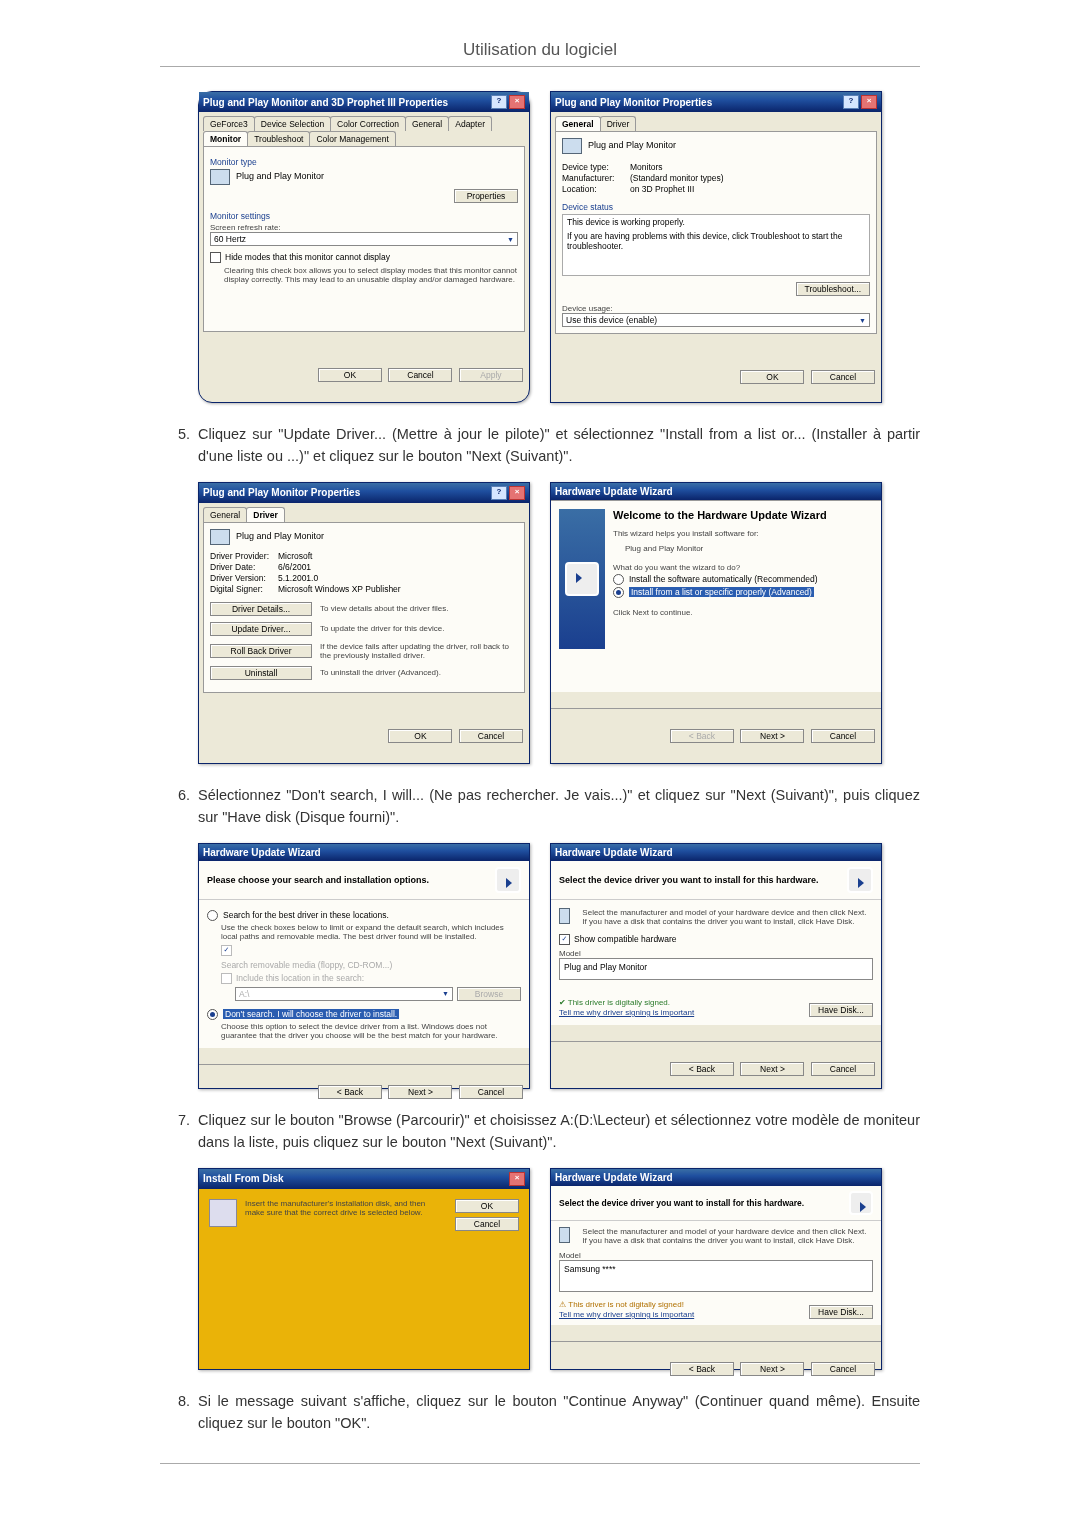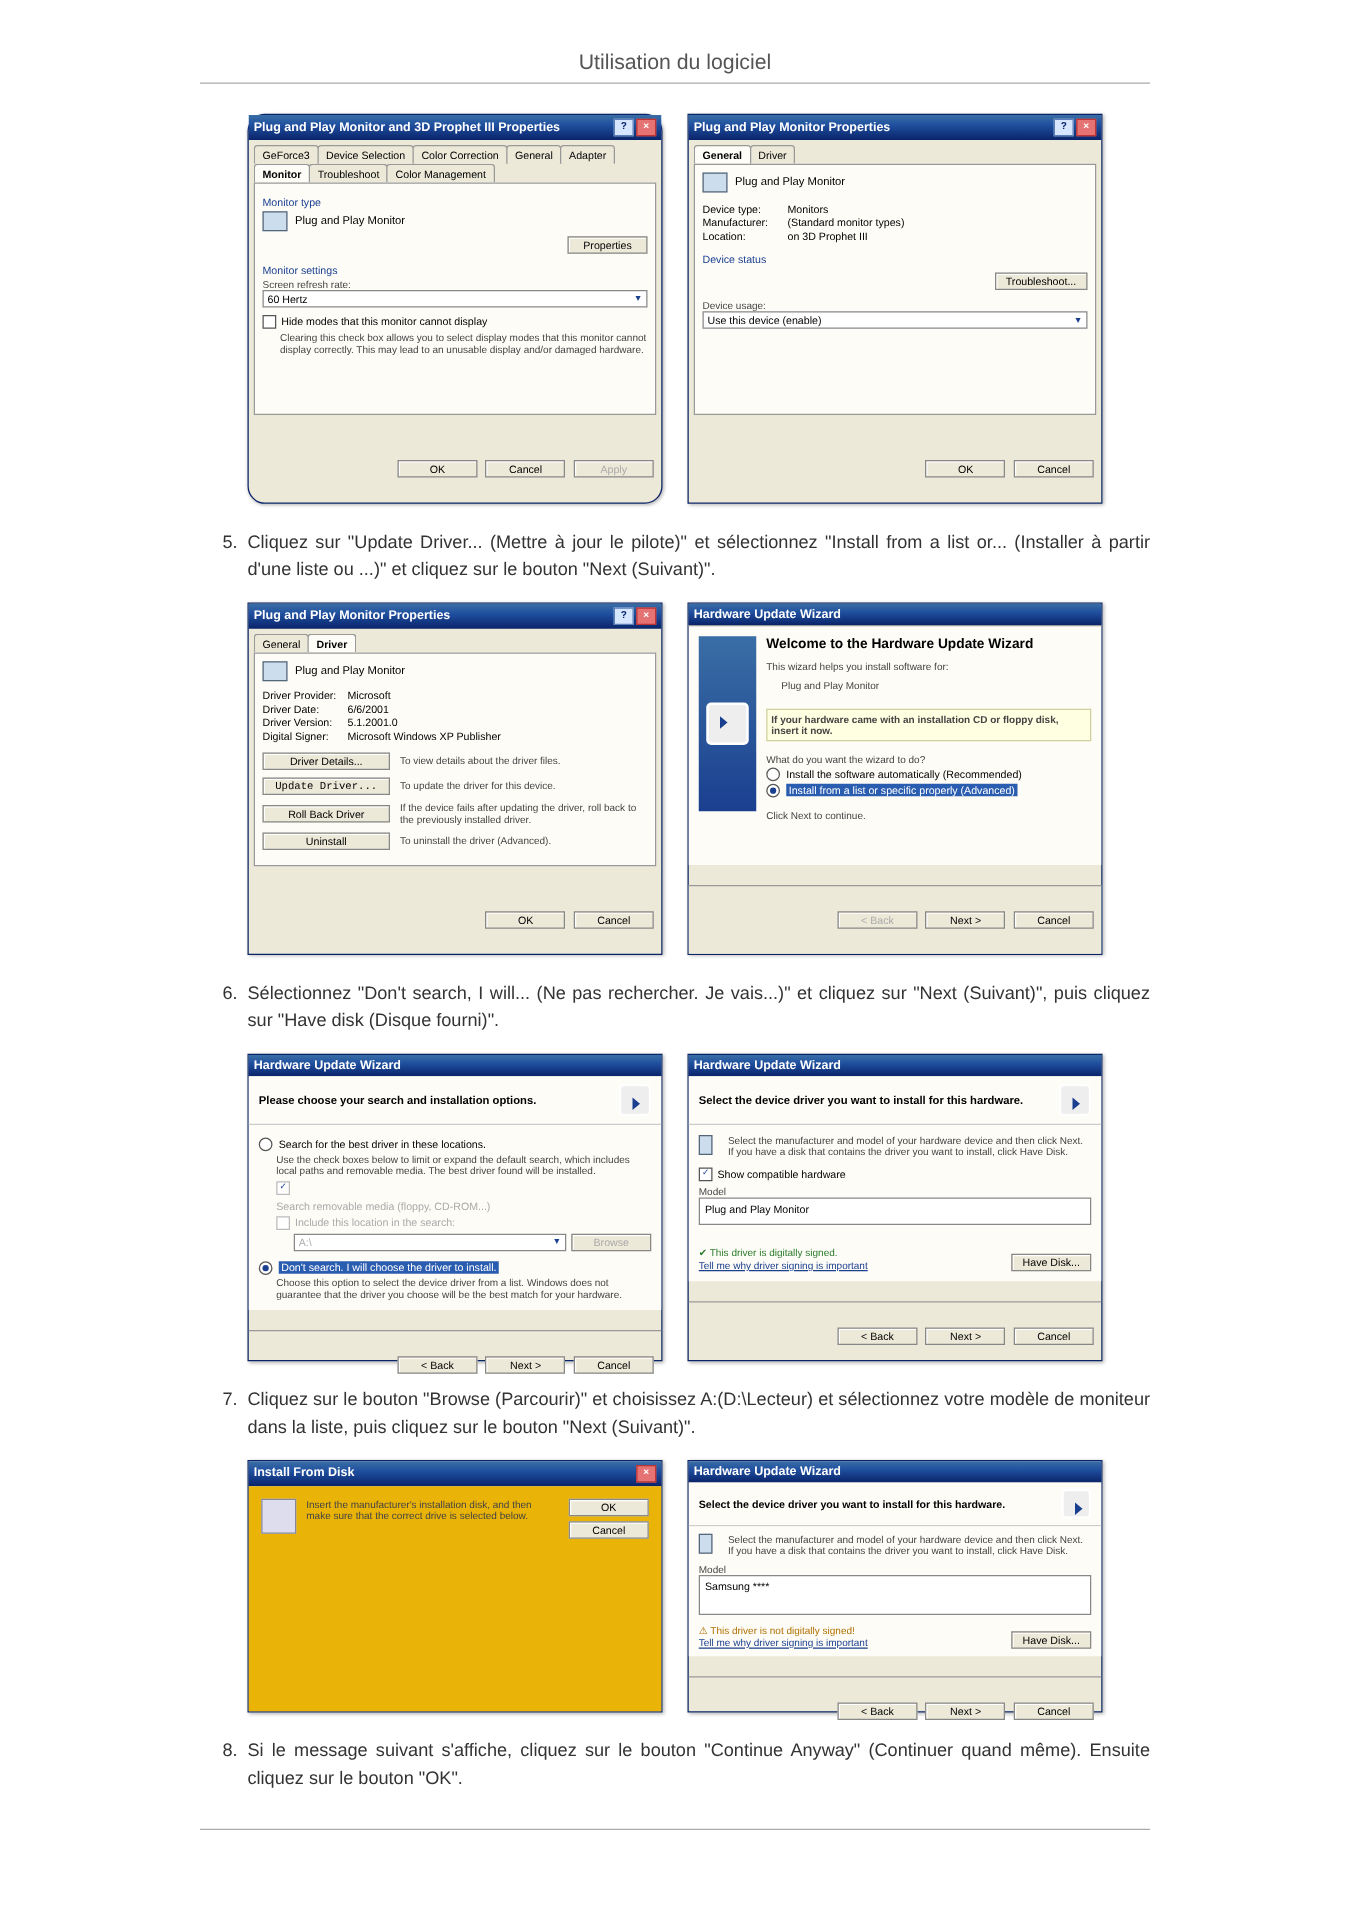--- a/index.html
+++ b/index.html
@@ -195,20 +195,24 @@
           </div>
         <div class="kv">
             <span class="k">Manufacturer:</span>
             <span>(Standard monitor types)</span>
           </div>
         <div class="kv">
             <span class="k">Location:</span>
             <span>on 3D Prophet III</span>
           </div>
         <div class="group-title" style="margin-top:8px;">Device status</div>
+        <div class="inset" style="height:56px;">
+          <div>This device is working properly.</div>
+          <div style="margin-top:4px;">If you are having problems with this device, click Troubleshoot to start the troubleshooter.</div>
+        </div>
         <div style="text-align:right;margin-top:6px;"><span class="btn">Troubleshoot...</span></div>
         <div class="small" style="margin-top:8px;">Device usage:</div>
         <div class="dropdown">
           <span>Use this device (enable)</span>
             <span class="dv">▼</span>
         </div>
       </div>
       <div class="btnrow">
         <span class="btn">OK</span>
         <span class="btn">Cancel</span>
@@ -251,21 +255,21 @@
           </div>
         <div class="kv">
             <span class="k">Digital Signer:</span>
             <span>Microsoft Windows XP Publisher</span>
           </div>
         <div style="display:flex;gap:8px;margin-top:8px;align-items:center;">
           <span class="btn" style="min-width:84px;">Driver Details...</span>
           <span class="small">To view details about the driver files.</span>
         </div>
         <div style="display:flex;gap:8px;margin-top:6px;align-items:center;">
-          <span class="btn" style="min-width:84px;font-family:Liberation Mono, monospace;">Update Driver...</span>
+          <span class="btn" style="min-width:84px;">Update Driver...</span>
           <span class="small">To update the driver for this device.</span>
         </div>
         <div style="display:flex;gap:8px;margin-top:6px;align-items:center;">
           <span class="btn" style="min-width:84px;">Roll Back Driver</span>
           <span class="small">If the device fails after updating the driver, roll back to the previously installed driver.</span>
         </div>
         <div style="display:flex;gap:8px;margin-top:6px;align-items:center;">
           <span class="btn" style="min-width:84px;">Uninstall</span>
           <span class="small">To uninstall the driver (Advanced).</span>
         </div>
@@ -281,21 +285,20 @@
           <span>Hardware Update Wizard</span>
         </div>
       <div style="padding:8px; flex:1; background:#fdfcf7; border-top:1px solid #999;">
         <div class="wiz-side">
             <div class="wiz-icon"></div>
           </div>
         <div style="margin-left:54px;">
           <div style="font-weight:bold;font-size:11px;">Welcome to the Hardware Update Wizard</div>
           <div class="small" style="margin-top:8px;">This wizard helps you install software for:</div>
           <div class="small" style="margin:6px 0 0 12px;">Plug and Play Monitor</div>
-          <div class="small" style="margin-top:14px;font-weight:bold;border:1px solid #cfcfa0;background:#ffffe1;padding:3px;">If your hardware came with an installation CD or floppy disk, insert it now.</div>
           <div class="small" style="margin-top:10px;">What do you want the wizard to do?</div>
           <div class="radio">
               <span class="dot"></span>
               <span>Install the software automatically (Recommended)</span>
             </div>
           <div class="radio">
               <span class="dot on"></span>
               <span class="sel">Install from a list or specific properly (Advanced)</span>
             </div>
           <div class="small" style="margin-top:10px;">Click Next to continue.</div>

